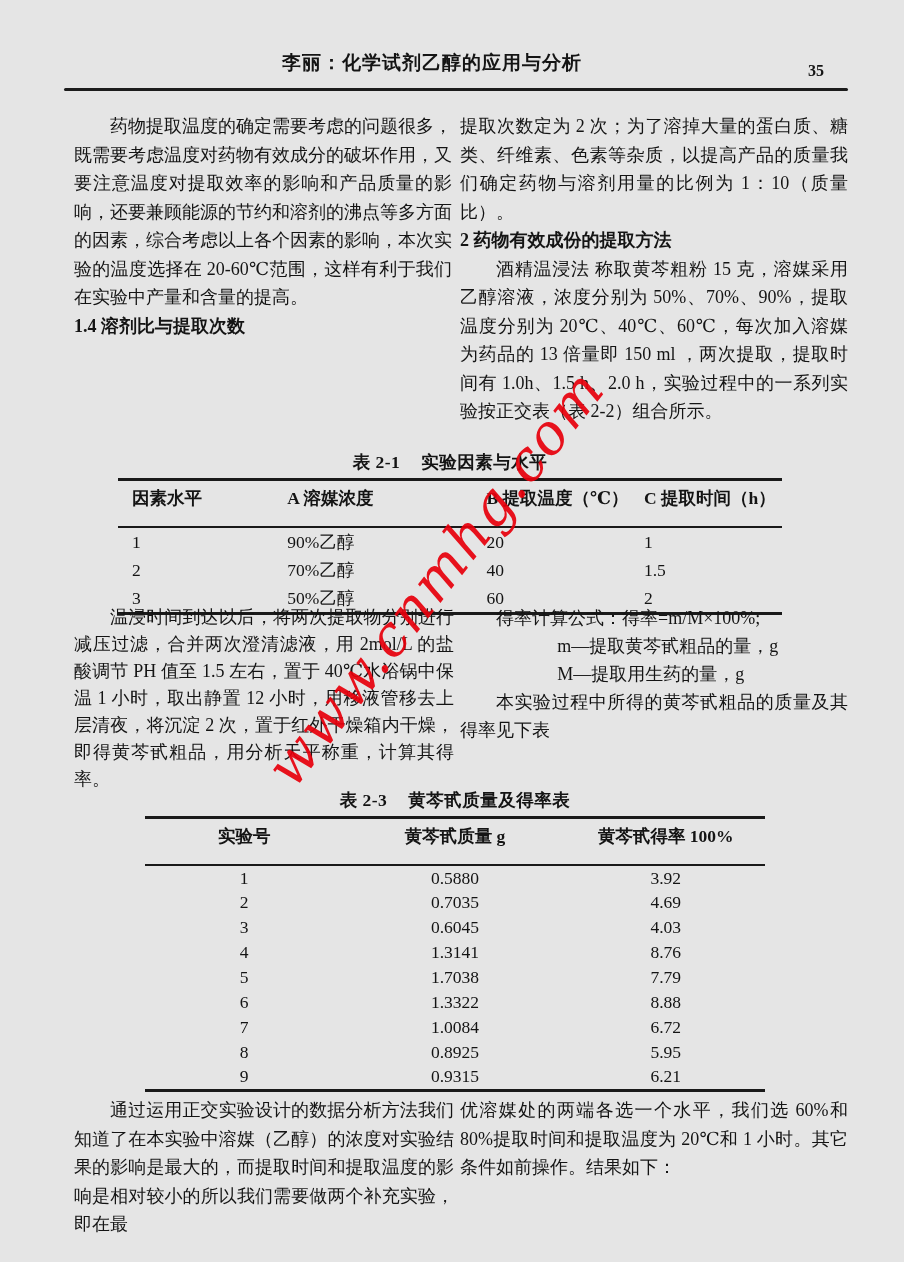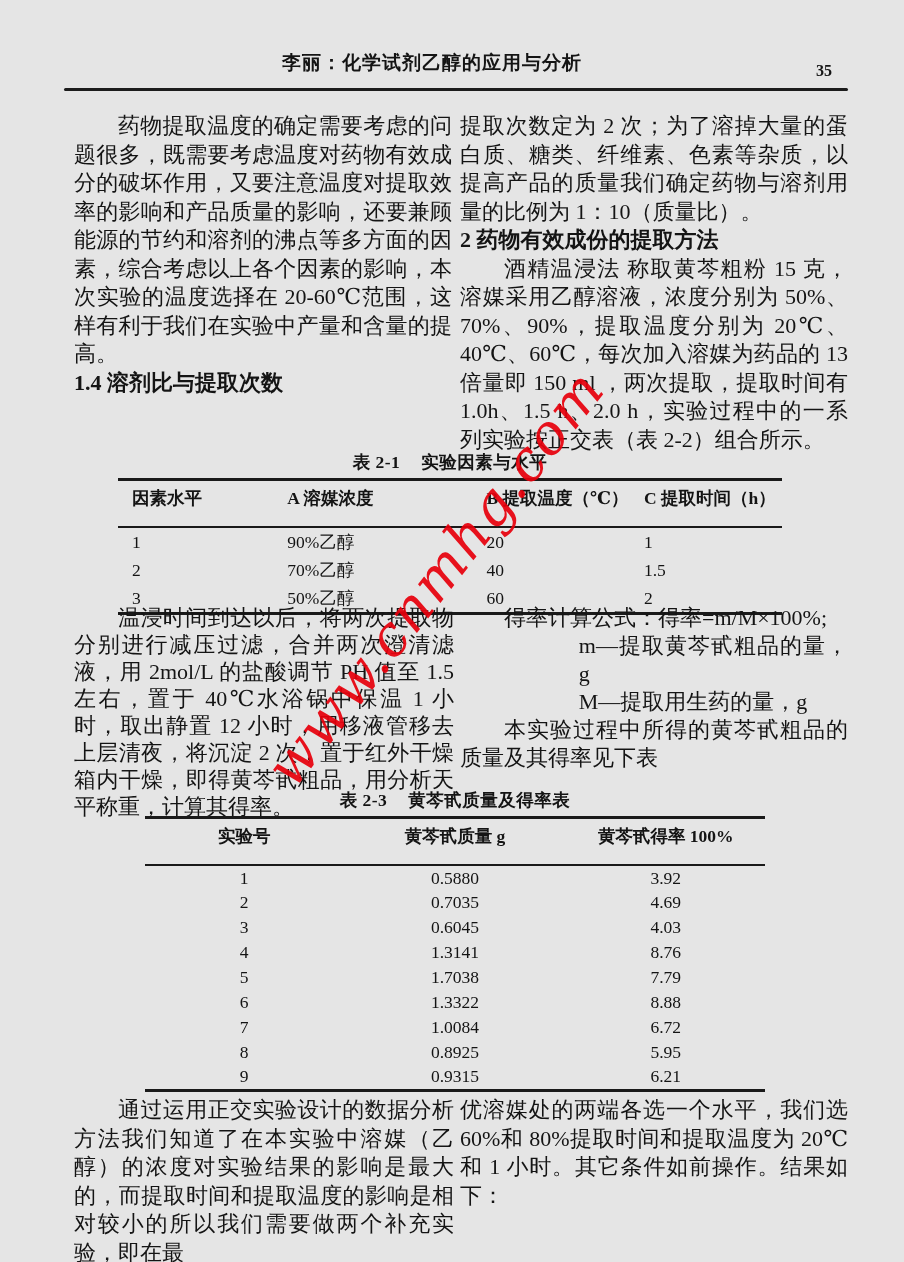--- a/index.html
+++ b/index.html
@@ -13,29 +13,29 @@
     color: #141414;
     overflow: hidden;
   }
   
   .hdr-title {
     position: absolute; top: 50px; left: 0; right: 40px;
     text-align: center; font-size: 19px; font-weight: 600;
     letter-spacing: 1px;
   }
   .hdr-page {
-    position: absolute; top: 62px; right: 72px;
+    position: absolute; top: 62px; right: 80px;
     font-size: 16px; font-weight: 600;
   }
   .hdr-rule {
     position: absolute; top: 88px; left: 64px; right: 56px;
     height: 3px; background: #1c1c1c; border-radius: 2px;
   }
   
-  .col { position: absolute; font-size: 22px; line-height: 28.5px; text-align: justify; }
+  .col { position: absolute; font-size: 18px; line-height: 28.5px; text-align: justify; }
   .col p { margin: 0; }
   .indent { text-indent: 2em; }
   .sec-heading { font-weight: bold; margin: 0; }
   .col-left-top  { top: 112px; left: 74px;  width: 378px; }
   .col-right-top { top: 112px; left: 460px; width: 388px; }
   .col-left-mid  { top: 604px; left: 74px;  width: 380px; line-height: 27px; }
   .col-right-mid { top: 604px; left: 460px; width: 388px; line-height: 28px; }
   .col-left-bot  { top: 1096px; left: 74px;  width: 380px; }
   .col-right-bot { top: 1096px; left: 460px; width: 388px; }
   .formula-sub { padding-left: 5.4em; }

